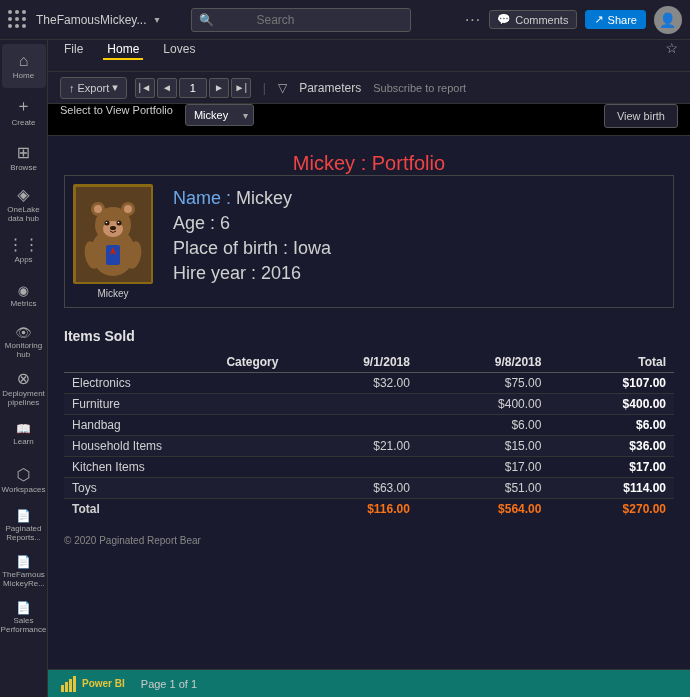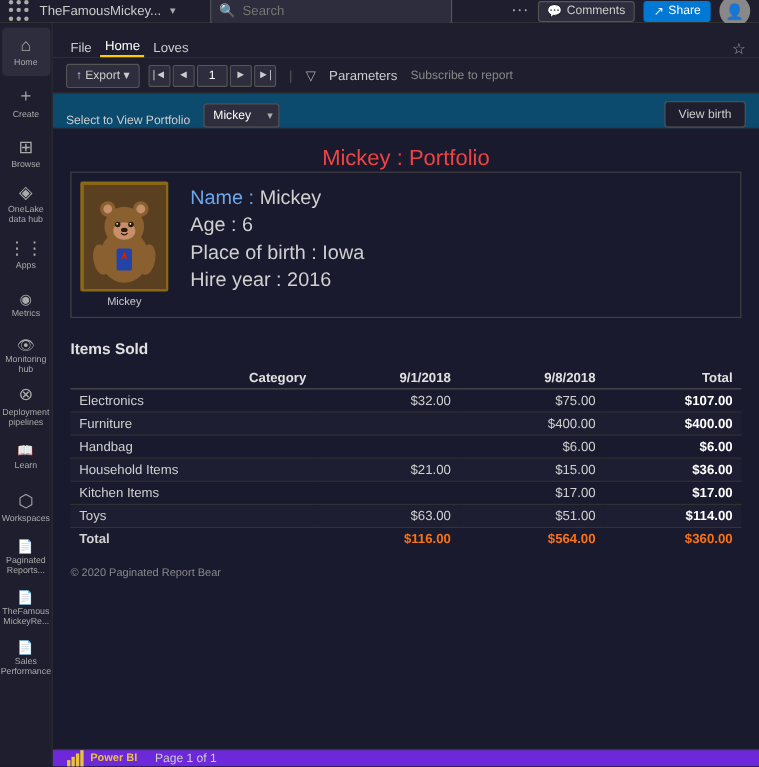--- a/index.html
+++ b/index.html
@@ -11,21 +11,21 @@
       width: 690px;
       height: 697px;
       overflow: hidden;
       display: flex;
       flex-direction: column;
     }
 
     
     .top-bar {
       background: #1e1e2e;
-      height: 21px;
+      height: 40px;
       display: flex;
       align-items: center;
       padding: 0 8px;
       gap: 8px;
       border-bottom: 1px solid #333;
       flex-shrink: 0;
     }
     .top-bar-dots {
       width: 20px;
       height: 20px;
@@ -58,20 +58,21 @@
       height: 24px;
       gap: 6px;
     }
     .top-bar-search input {
       background: transparent;
       border: none;
       outline: none;
       color: #ccc;
       font-size: 12px;
       width: 100%;
+      margin-left: 36px;
     }
     .top-bar-right {
       display: flex;
       align-items: center;
       gap: 8px;
       margin-left: auto;
     }
     .top-bar-btn {
       background: #2d2d3d;
       border: 1px solid #555;
@@ -145,23 +146,23 @@
       flex-direction: column;
       background: #1a1a2e;
       overflow: hidden;
     }
 
     
     .menu-bar {
       background: #1e1e2e;
       height: 32px;
       display: flex;
-      align-items: flex-end;
+      align-items: flex-start;
       padding: 0 12px;
-      gap: 4px;
+      gap: 16px;
       border-bottom: 1px solid #333;
       flex-shrink: 0;
     }
     .menu-item {
       font-size: 12px;
       color: #ccc;
       cursor: pointer;
       padding: 2px 4px;
     }
     .menu-item.active {
@@ -224,24 +225,24 @@
       background: #2d2d3d;
       border: 1px solid #555;
       border-radius: 2px;
       color: #fff;
       text-align: center;
       font-size: 11px;
     }
 
     
     .select-row {
-      background: #0c4a6e;
+      background: #000000;
       height: 32px;
       display: flex;
-      align-items: flex-end;
+      align-items: flex-start;
       padding: 0 12px;
       gap: 12px;
       border-bottom: 1px solid #333;
       flex-shrink: 0;
     }
     .select-label {
       font-size: 11px;
       color: #ccc;
     }
     .select-control {
@@ -399,22 +400,22 @@
     }
 
     .copyright {
       font-size: 10px;
       color: #888;
       margin-top: 16px;
     }
 
     
     .bottom-bar {
-      background: #6d28d9;
-      height: 16px;
+      background: #0f766e;
+      height: 28px;
       display: flex;
       align-items: center;
       padding: 0 12px;
       border-top: 1px solid #333;
       flex-shrink: 0;
       gap: 8px;
     }
     .power-bi-logo {
       display: flex;
       align-items: center;
@@ -664,21 +665,21 @@
               <tr>
       <td>Toys</td>
       <td>$63.00</td>
       <td>$51.00</td>
       <td class="bold">$114.00</td>
     </tr>
               <tr class="total-row">
     <td>Total</td>
     <td>$116.00</td>
     <td>$564.00</td>
-    <td>$360.00</td>
+    <td>$270.00</td>
   </tr>
             </tbody>
         </table>
       </div>
 
       <div class="copyright">© 2020 Paginated Report Bear</div>
     </div>
 
     <div class="bottom-bar">
       <div class="power-bi-logo">

